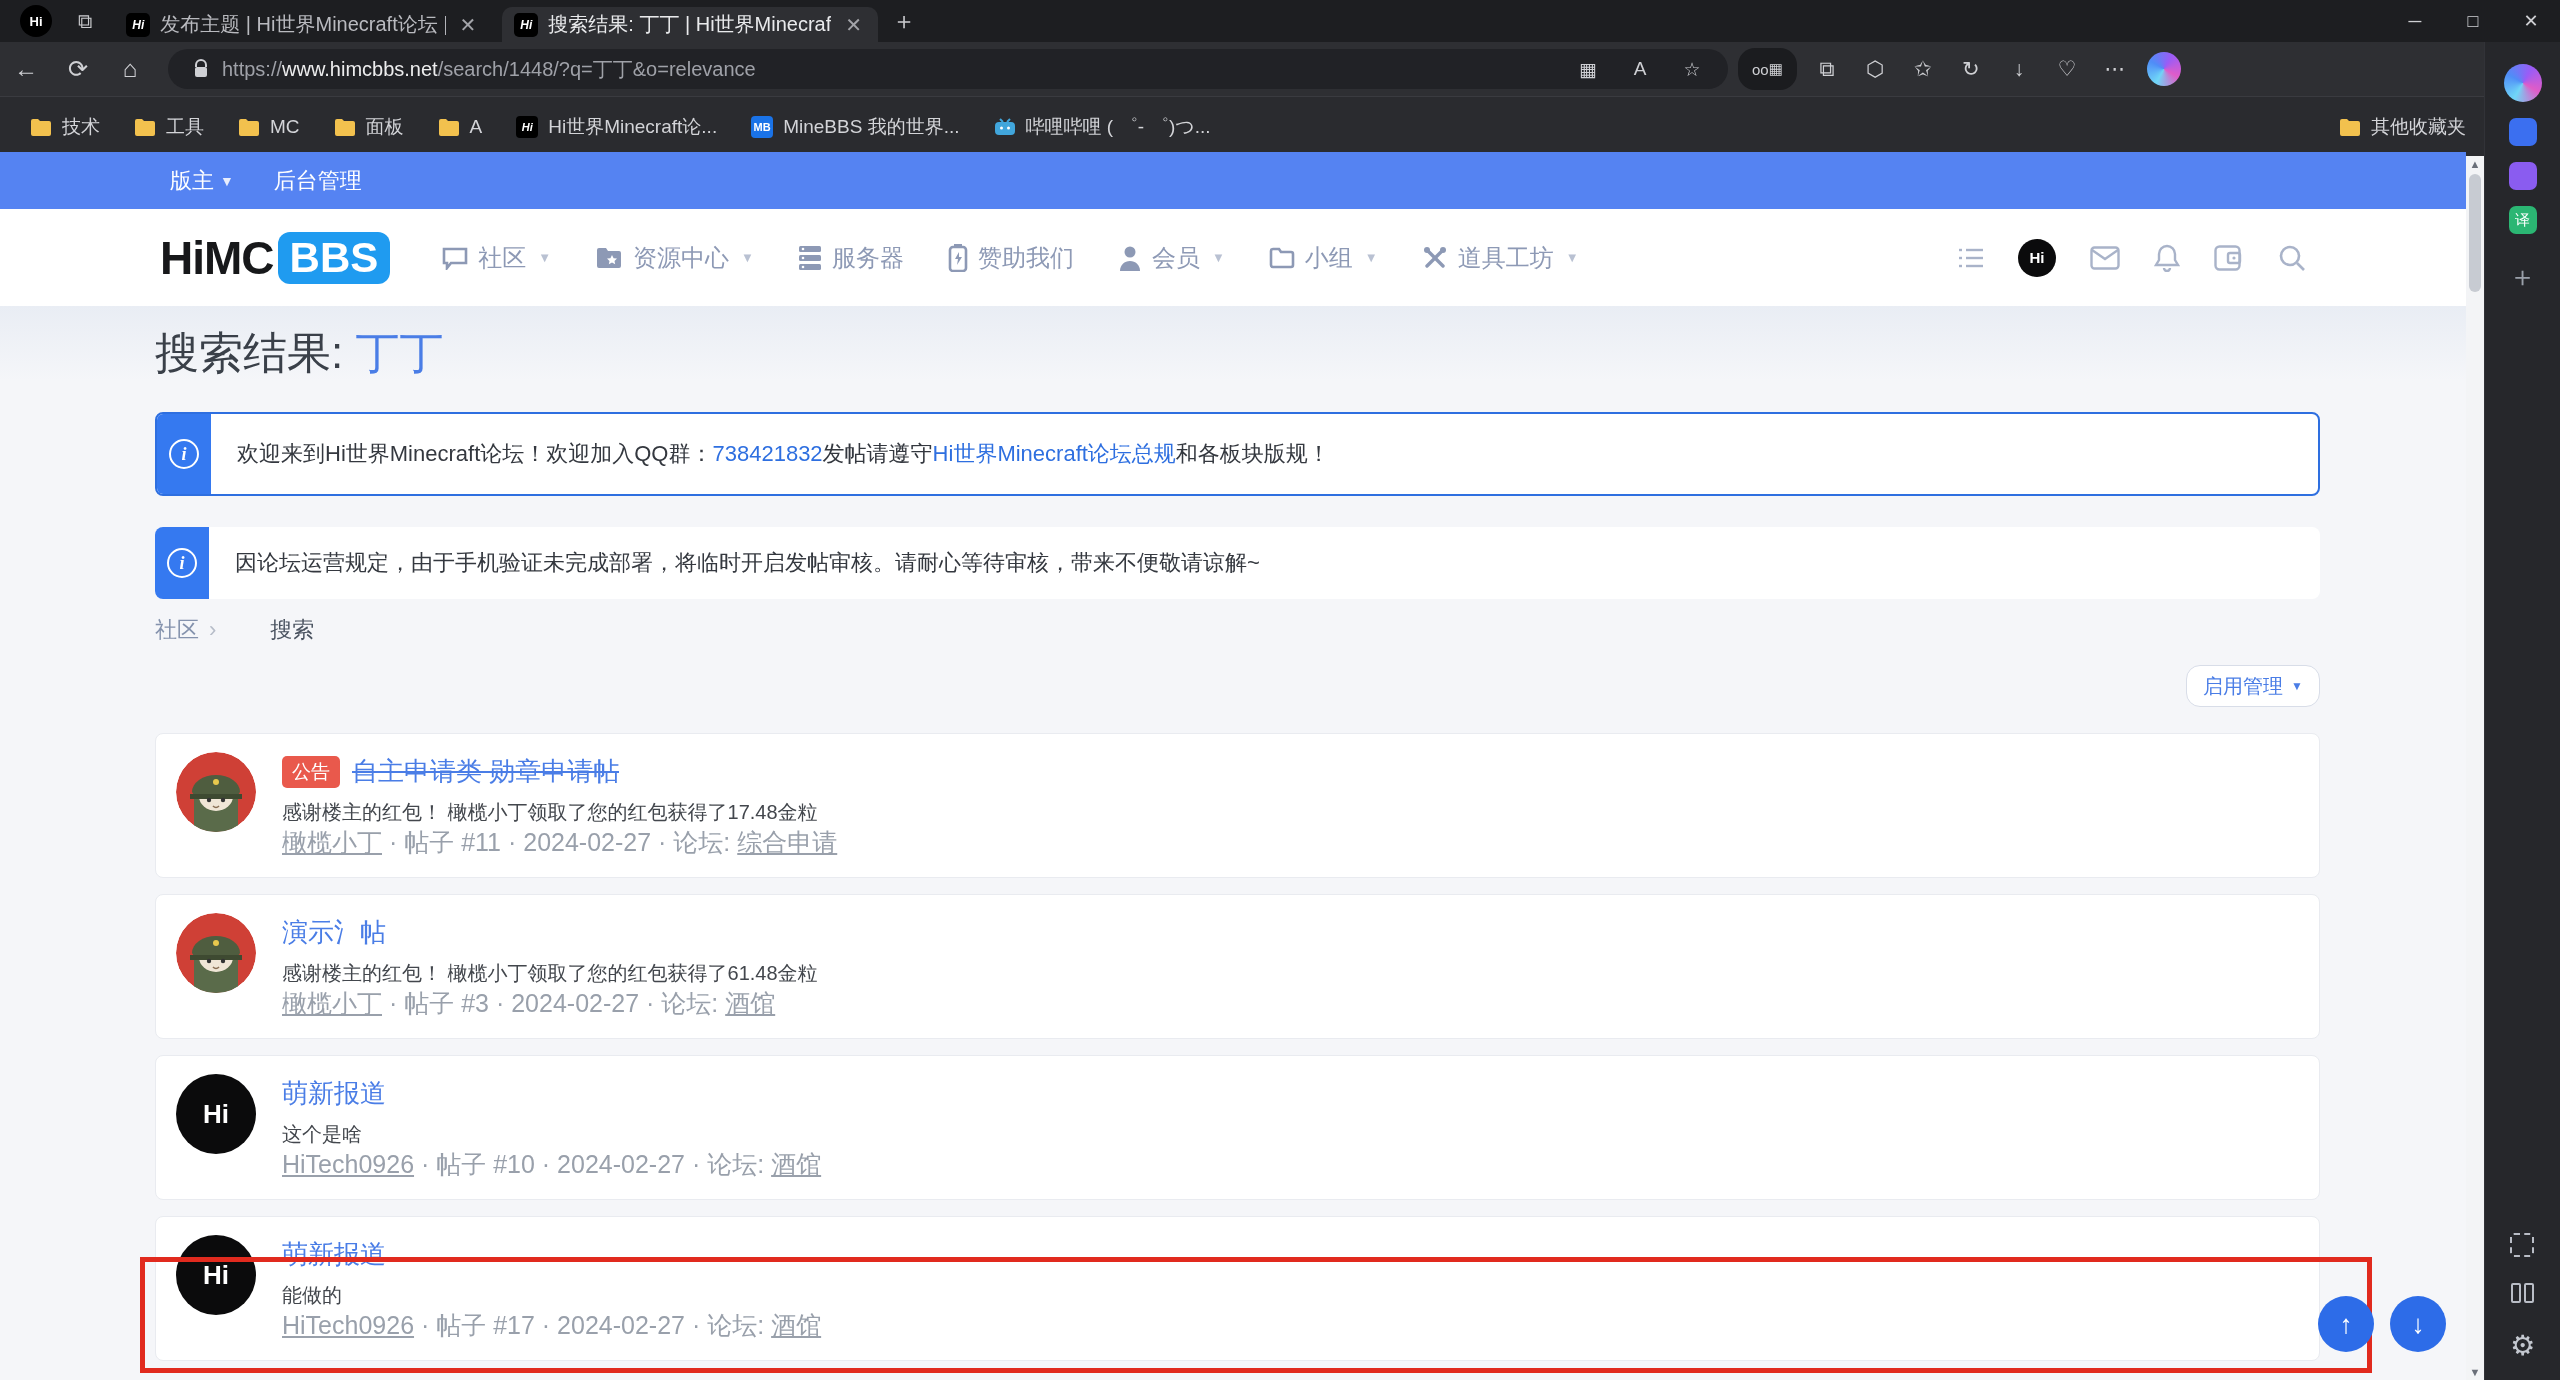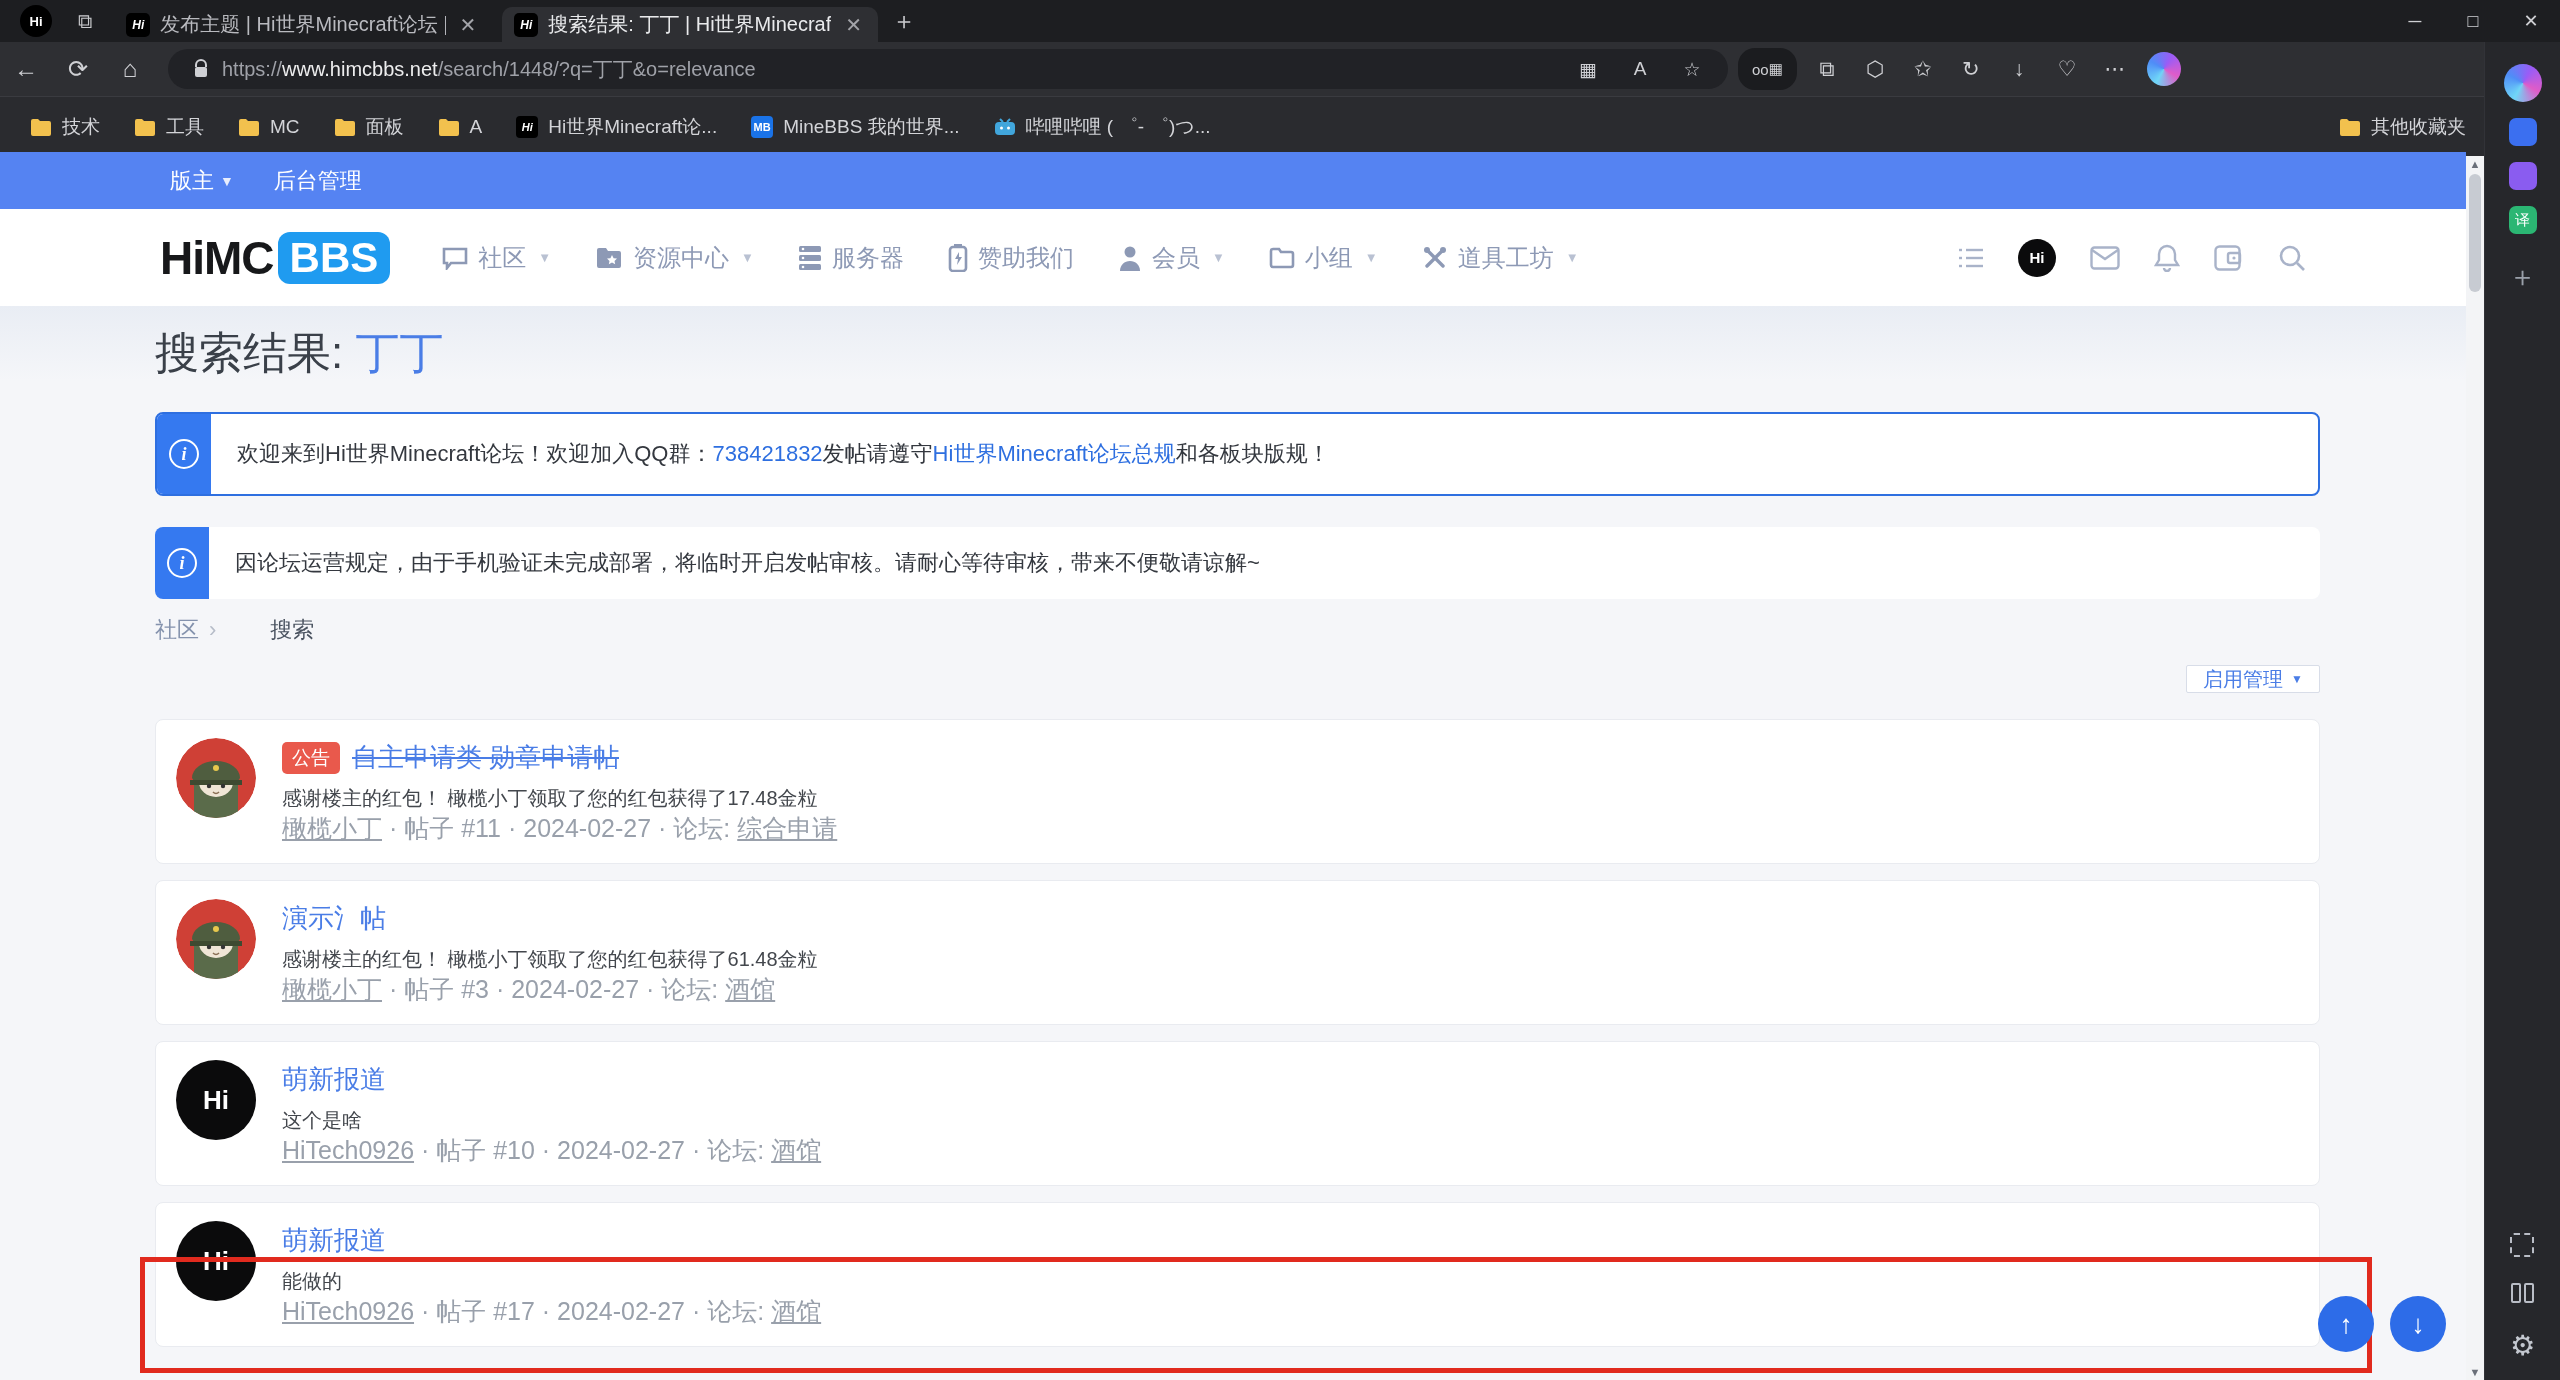--- a/index.html
+++ b/index.html
@@ -86,21 +86,21 @@
     font-family:"Liberation Serif","DejaVu Serif",serif; }
   .alert-body { flex:1; display:flex; align-items:center; padding:0 26px; font-size:22px; color:#34383f; }
   .alert-body a { color:#2e6fe0; text-decoration:none; }
   .alert1 { height:84px; } .alert2 { height:72px; margin-top:31px; }
 
   .breadcrumb { margin-top:16px; font-size:22px; color:#b7bdc9; display:flex; gap:10px; align-items:center; }
   .breadcrumb .bc-link { color:#8492ad; text-decoration:none; }
   .breadcrumb .bc-cur { color:#4a5360;margin-left:44px; }
 
   .manage-row { margin-top:20px; display:flex; justify-content:flex-end; }
-  .manage-btn { background:#fff; border:1px solid #d8dde8; border-radius:2px; height:28px; padding:0 16px;
+  .manage-btn { background:#fff; border:1px solid #d8dde8; border-radius:14px; height:42px; padding:0 16px;
     display:flex; align-items:center; gap:8px; font-size:20px; color:#4a7de6; }
   .manage-btn .caret { font-size:12px; }
 
   .results { margin-top:26px; display:flex; flex-direction:column; gap:16px; }
   .result-card { background:#fff; border:1px solid #e9ebf0; border-radius:8px; padding:18px 20px 18px 20px;
     display:flex; min-height:119px; }
   .avatar { width:80px; height:80px; border-radius:50%; flex:0 0 80px; overflow:hidden; }
   .avatar-hi { background:#0b0b0c; color:#fff; font-size:26px; font-weight:bold; display:flex;
     align-items:center; justify-content:center; }
   .r-content { margin-left:26px; flex:1; overflow:hidden; }

